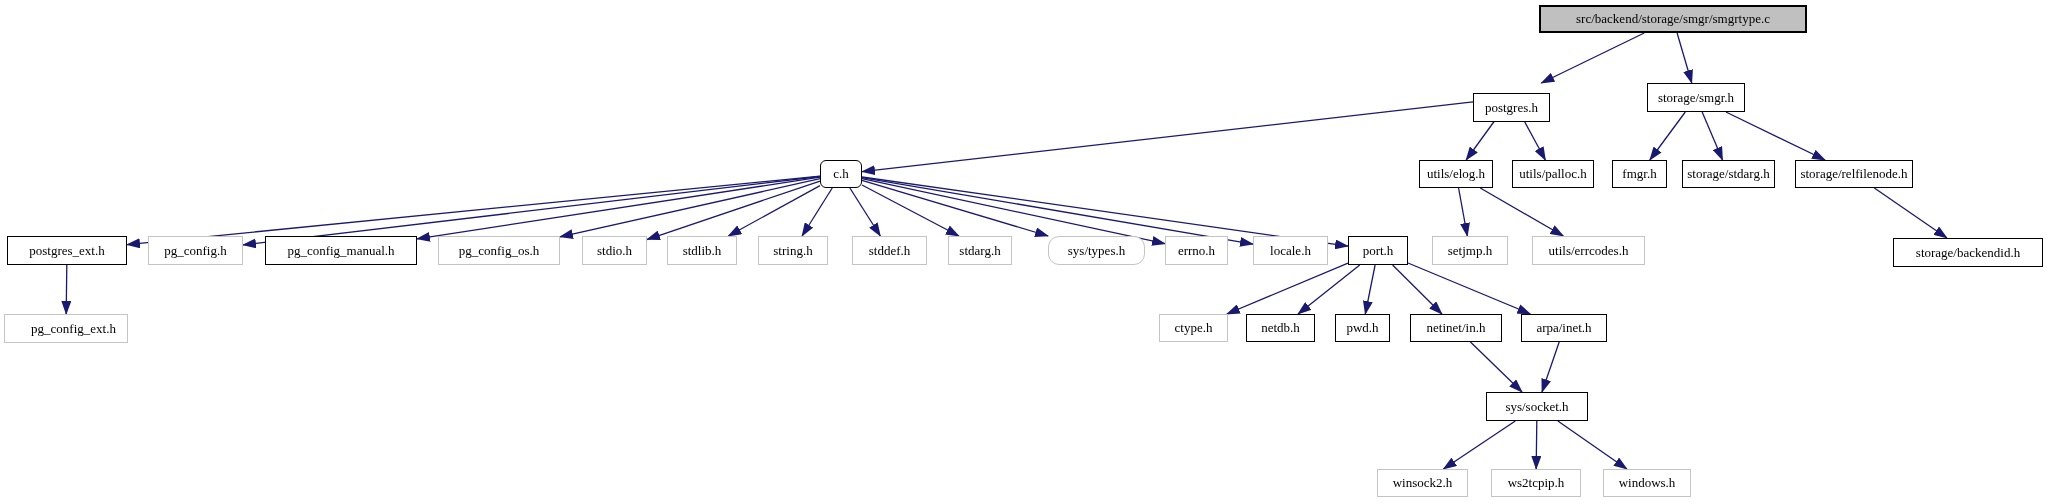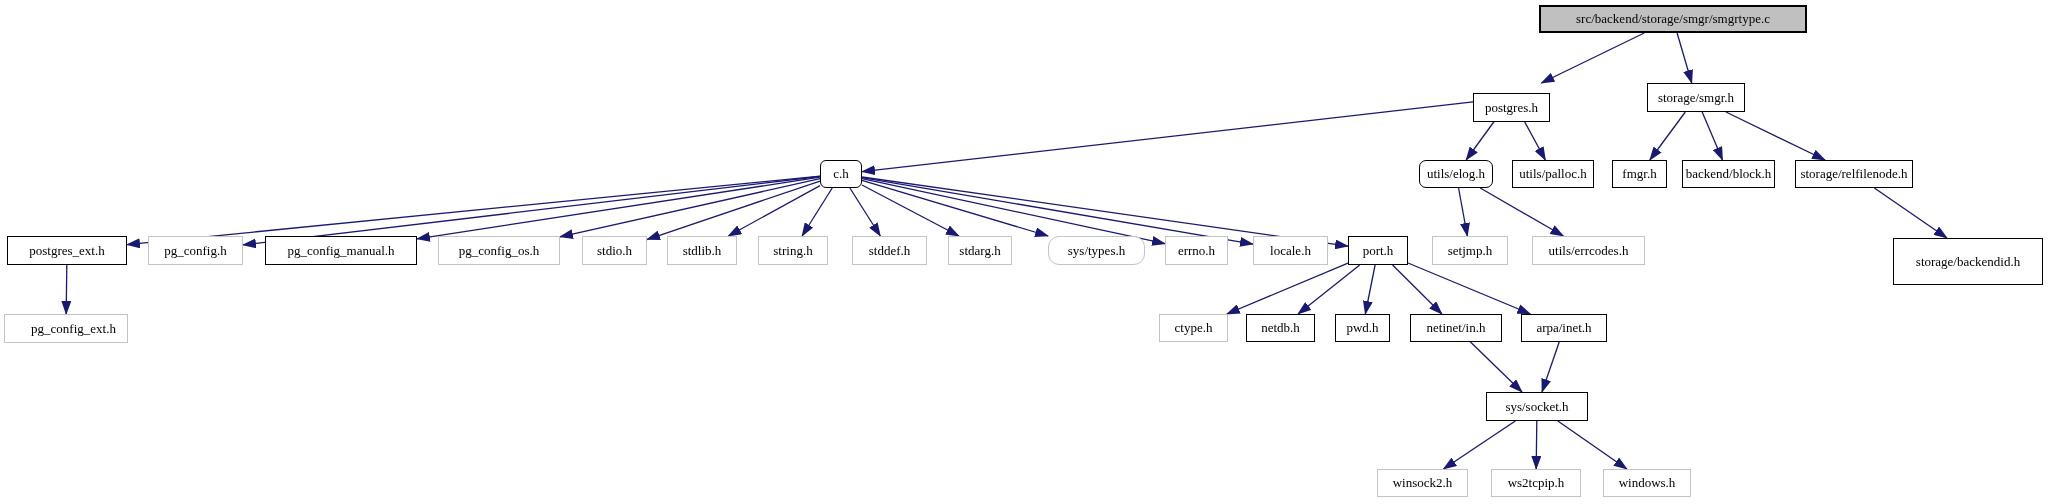--- a/index.html
+++ b/index.html
@@ -92,41 +92,41 @@
         <line x1="1515.297385620915" y1="421" x2="1443.454248366013" y2="469" stroke="#191970" stroke-width="1.3" marker-end="url(#arrowhead)"></line>
         <line x1="1536.81045751634" y1="421" x2="1536.1830065359477" y2="469" stroke="#191970" stroke-width="1.3" marker-end="url(#arrowhead)"></line>
         <line x1="1557.8496732026144" y1="421" x2="1626.8692810457517" y2="469" stroke="#191970" stroke-width="1.3" marker-end="url(#arrowhead)"></line>
       </g>
   </svg>
   <div id="node-layer">
       <div class="node main" style="left: 1539px; top: 5px; width: 268px; height: 28px;">src/backend/storage/smgr/smgrtype.c</div>
       <div class="node linked" style="left: 1473px; top: 83px; width: 77px; height: 29px; margin-top: 10px;">postgres.h</div>
       <div class="node linked" style="left: 1647px; top: 83px; width: 98px; height: 29px;">storage/smgr.h</div>
       <div class="node linked" style="left: 820px; top: 160px; width: 42px; height: 28px; border-radius: 6px;">c.h</div>
-      <div class="node linked" style="left: 1419px; top: 160px; width: 74px; height: 28px; border-radius: 7px;">utils/elog.h</div>
+      <div class="node linked" style="left: 1419px; top: 160px; width: 74px; height: 28px;">utils/elog.h</div>
       <div class="node linked" style="left: 1512px; top: 160px; width: 82px; height: 28px;">utils/palloc.h</div>
       <div class="node linked" style="left: 1612px; top: 160px; width: 55px; height: 28px;">fmgr.h</div>
-      <div class="node linked" style="left: 1682px; top: 160px; width: 93px; height: 28px;">backend/block.h</div>
+      <div class="node linked" style="left: 1682px; top: 160px; width: 93px; height: 28px;">storage/stdarg.h</div>
       <div class="node linked" style="left: 1795px; top: 160px; width: 118px; height: 28px;">storage/relfilenode.h</div>
       <div class="node linked" style="left: 7px; top: 236px; width: 120px; height: 29px;">postgres_ext.h</div>
       <div class="node plain" style="left: 148px; top: 236px; width: 95px; height: 29px;">pg_config.h</div>
       <div class="node linked" style="left: 265px; top: 236px; width: 152px; height: 29px;">pg_config_manual.h</div>
       <div class="node plain" style="left: 438px; top: 236px; width: 122px; height: 29px;">pg_config_os.h</div>
       <div class="node plain" style="left: 582px; top: 236px; width: 65px; height: 29px;">stdio.h</div>
       <div class="node plain" style="left: 667px; top: 236px; width: 70px; height: 29px;">stdlib.h</div>
       <div class="node plain" style="left: 758px; top: 236px; width: 70px; height: 29px;">string.h</div>
       <div class="node plain" style="left: 852px; top: 236px; width: 75px; height: 29px;">stddef.h</div>
       <div class="node plain" style="left: 948px; top: 236px; width: 64px; height: 29px;">stdarg.h</div>
       <div class="node plain" style="left: 1048px; top: 236px; width: 97px; height: 29px; border-radius: 11px;">sys/types.h</div>
       <div class="node plain" style="left: 1165px; top: 236px; width: 63px; height: 29px;">errno.h</div>
       <div class="node plain" style="left: 1253px; top: 236px; width: 75px; height: 29px;">locale.h</div>
       <div class="node linked" style="left: 1348px; top: 236px; width: 60px; height: 29px;">port.h</div>
       <div class="node plain" style="left: 1432px; top: 236px; width: 76px; height: 29px;">setjmp.h</div>
       <div class="node plain" style="left: 1532px; top: 236px; width: 113px; height: 29px;">utils/errcodes.h</div>
-      <div class="node linked" style="left: 1893px; top: 238px; width: 150px; height: 47px;">storage/backendid.h</div>
+      <div class="node linked" style="left: 1893px; top: 238px; width: 150px; height: 29px;">storage/backendid.h</div>
       <div class="node plain" style="left: 4px; top: 314px; width: 124px; height: 29px; padding-left: 15px;">pg_config_ext.h</div>
       <div class="node plain" style="left: 1159px; top: 314px; width: 69px; height: 28px;">ctype.h</div>
       <div class="node linked" style="left: 1246px; top: 314px; width: 69px; height: 28px;">netdb.h</div>
       <div class="node linked" style="left: 1335px; top: 314px; width: 55px; height: 28px;">pwd.h</div>
       <div class="node linked" style="left: 1410px; top: 314px; width: 92px; height: 28px;">netinet/in.h</div>
       <div class="node linked" style="left: 1521px; top: 314px; width: 86px; height: 28px;">arpa/inet.h</div>
       <div class="node linked" style="left: 1486px; top: 392px; width: 102px; height: 29px;">sys/socket.h</div>
       <div class="node plain" style="left: 1377px; top: 469px; width: 91px; height: 28px;">winsock2.h</div>
       <div class="node plain" style="left: 1491px; top: 469px; width: 90px; height: 28px;">ws2tcpip.h</div>
       <div class="node plain" style="left: 1603px; top: 469px; width: 88px; height: 28px;">windows.h</div>

